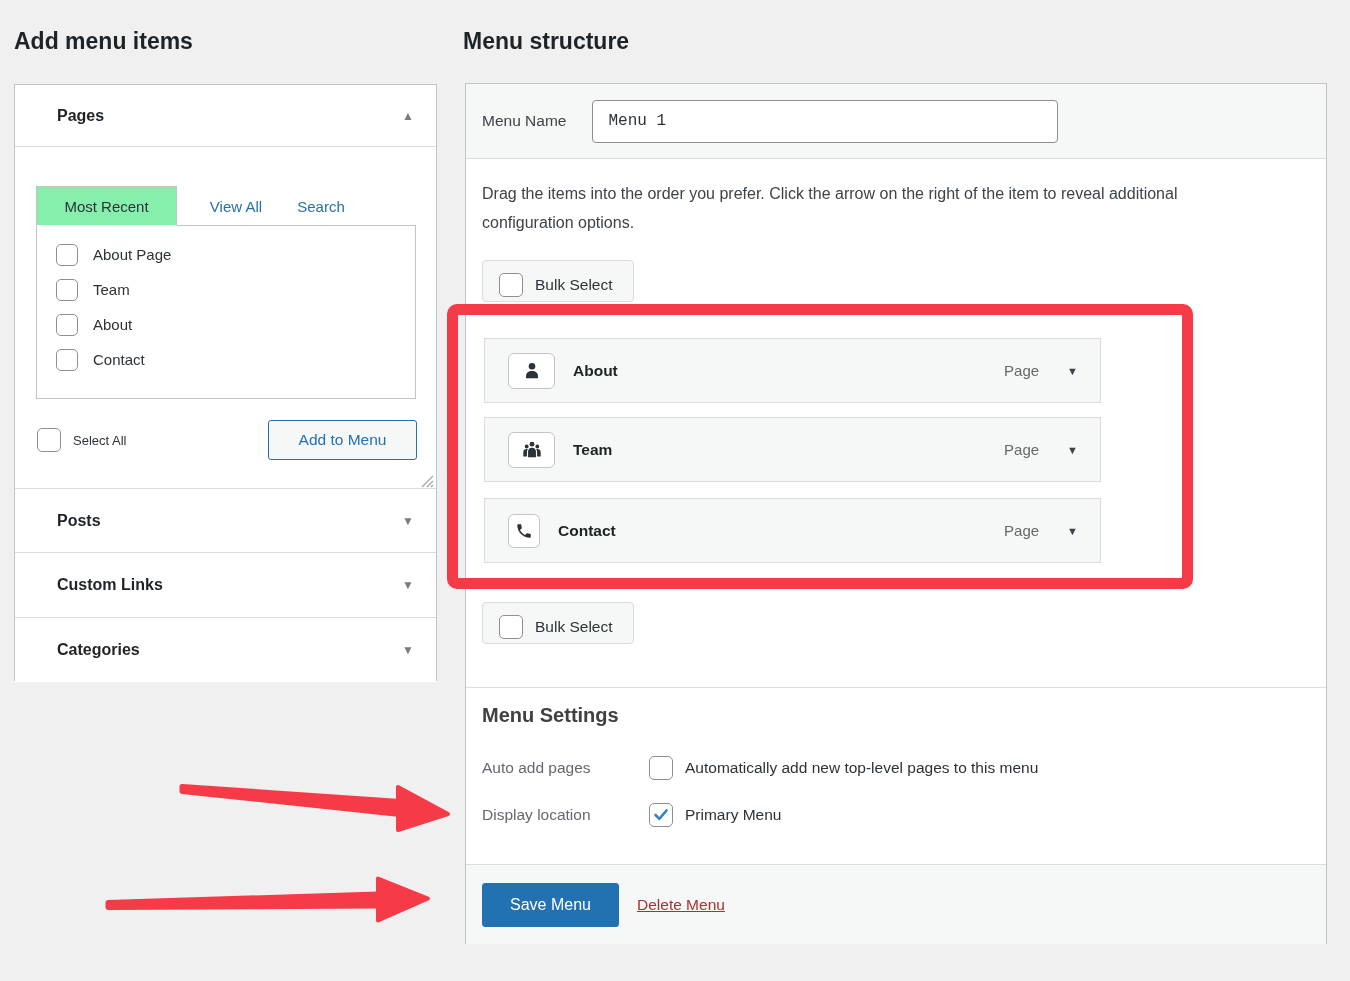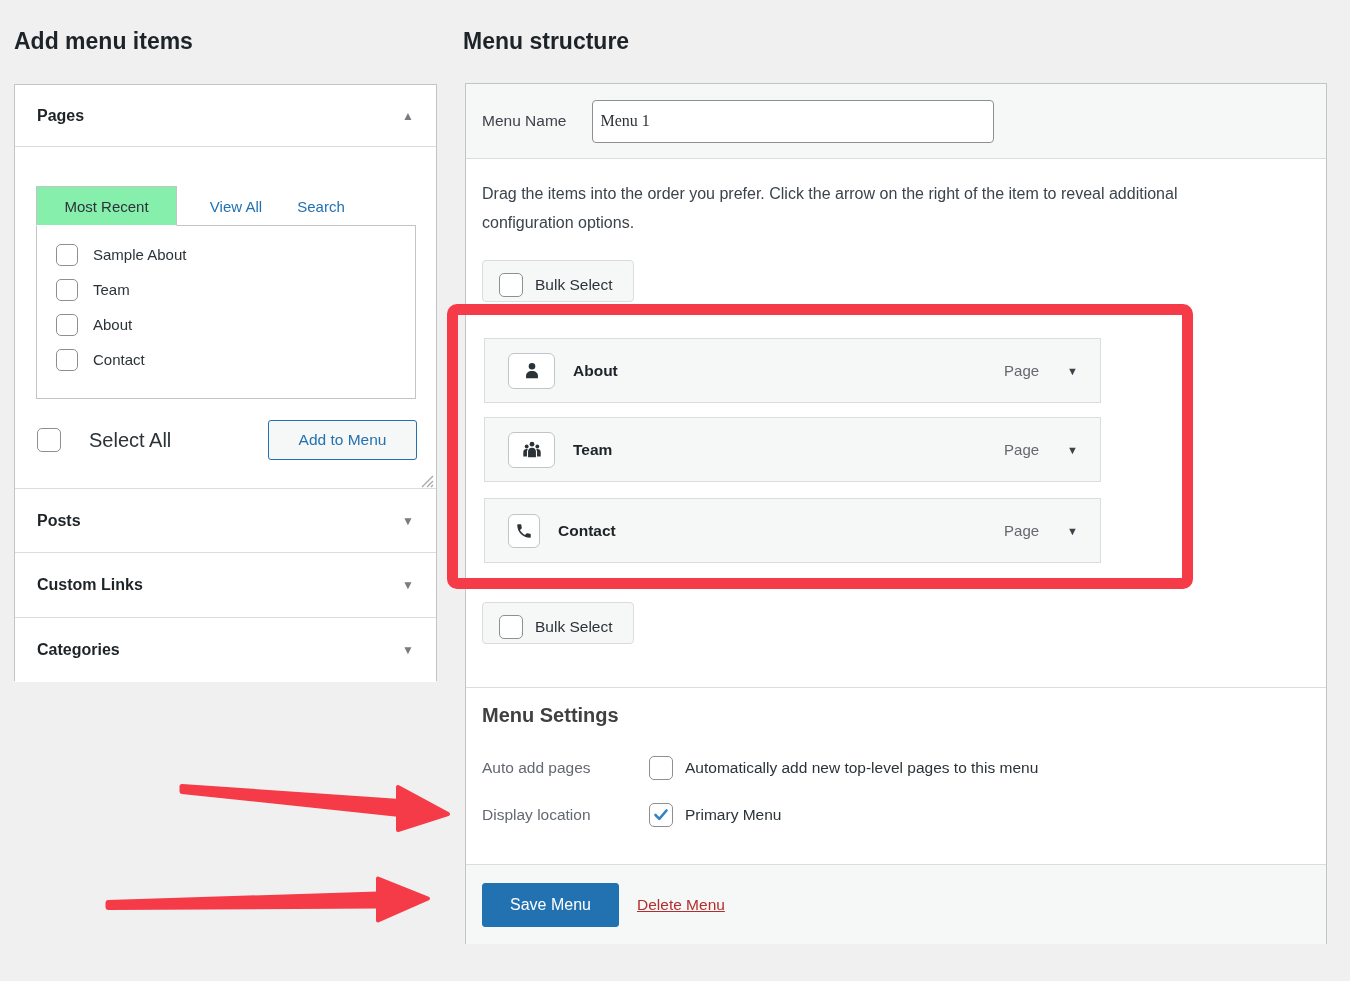--- a/index.html
+++ b/index.html
@@ -16,21 +16,21 @@
   
   .pages-box {
     position:absolute; left:14px; top:84px; width:423px; height:597px;
     background:#fff; border:1px solid #c3c4c7;
   }
   .acc-header {
     position:absolute; left:0; width:100%; height:62px;
     display:flex; align-items:center; justify-content:space-between;
     padding:0 22px; background:#fff;
   }
-  .acc-header .acc-title { font-size:16px; font-weight:bold; color:#1d2327; }
+  .acc-header .acc-title { font-size:16px; font-weight:bold; color:#1d2327;margin-left:20px; }
   .acc-arrow { color:#787c82; font-size:12px; line-height:1; }
   .hdr-pages { top:0; border-bottom:1px solid #dcdcde; }
   .hdr-posts { top:403px; height:64px; border-top:1px solid #dcdcde; }
   .hdr-custom { top:467px; height:65px; border-top:1px solid #dcdcde; }
   .hdr-categories { top:532px; height:65px; border-top:1px solid #dcdcde; }
 
   .tab {
     position:absolute; top:101px; height:40px;
     display:flex; align-items:center; justify-content:center; font-size:15px;
   }
@@ -50,21 +50,21 @@
   .cb {
     width:22px; height:22px; background:#fff; border:1px solid #8c8f94;
     border-radius:5px; flex:0 0 auto; position:relative;
   }
   .cb-lg { width:24px; height:24px; }
   .list-row .lbl { margin-left:15px; font-size:15px; color:#2c3338; }
 
   .select-all-row {
     position:absolute; left:22px; top:343px; display:flex; align-items:center;
   }
-  .select-all-row .lbl { margin-left:28px; font-size:20px; color:#2c3338;text-align:center; }
+  .select-all-row .lbl { margin-left:12px; font-size:13px; color:#2c3338;text-align:center; }
 
   .add-btn {
     position:absolute; left:253px; top:335px; width:149px; height:40px;
     background:#f6f7f7; border:1px solid #2271b1; border-radius:3px;
     color:#2271b1; font-size:15.5px; display:flex; align-items:center; justify-content:center;
     cursor:pointer;
   }
   .resize-handle { position:absolute; right:2px; top:389px; width:13px; height:13px; }
 
   
@@ -72,23 +72,23 @@
     position:absolute; left:465px; top:83px; width:862px; height:861px;
     background:#fff; border:1px solid #c3c4c7;
   }
   .name-row {
     position:absolute; top:0; left:0; width:100%; height:75px;
     background:#f6f7f7; border-bottom:1px solid #dcdcde;
     display:flex; align-items:center; padding-left:16px;
   }
   .name-row .name-lbl { font-size:15.5px; color:#3c434a; margin-right:26px; }
   .name-input {
-    width:402px; height:43px; border:1px solid #8c8f94; border-radius:4px;
-    background:#fff; font-family:Liberation Serif, serif;
-    font-size:16px; color:#2c3338; padding:0 7px;
+    width:466px; height:43px; border:1px solid #8c8f94; border-radius:4px;
+    background:#fff; font-family:Liberation Mono, monospace;
+    font-size:16px; color:#2c3338; padding:0 15px;
   }
   .instructions {
     position:absolute; left:16px; top:95px; width:790px;
     font-size:16px; line-height:29px; color:#3c434a;
   }
   .bulk-chip {
     position:absolute; left:16px; height:42px;
     display:inline-flex; align-items:center; padding:8px 20px 0 16px;
     background:#f6f7f7; border:1px solid #dcdcde; border-radius:4px;
   }
@@ -150,21 +150,21 @@
     <span class="acc-arrow">▲</span>
   </div>
 
   <div class="tab tab-active">Most Recent</div>
   <div class="tab tab-link tab-viewall">View All</div>
   <div class="tab tab-link tab-search">Search</div>
 
   <div class="page-list">
     <div class="list-row">
       <span class="cb"></span>
-      <span class="lbl">Sample About</span>
+      <span class="lbl">About Page</span>
     </div>
     <div class="list-row">
       <span class="cb"></span>
       <span class="lbl">Team</span>
     </div>
     <div class="list-row">
       <span class="cb"></span>
       <span class="lbl">About</span>
     </div>
     <div class="list-row">

